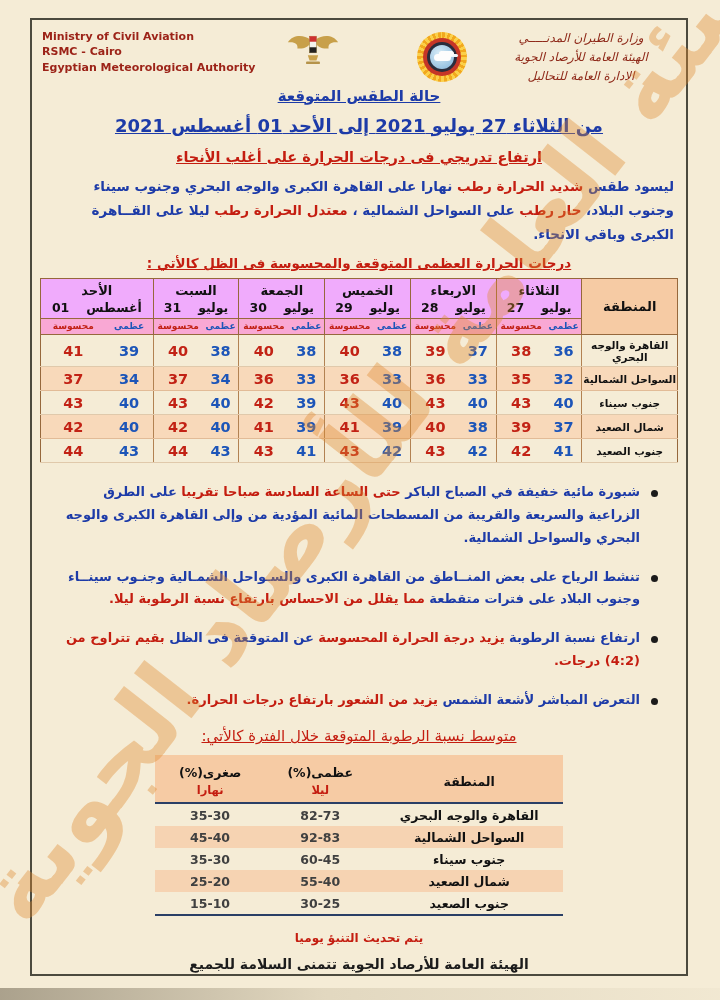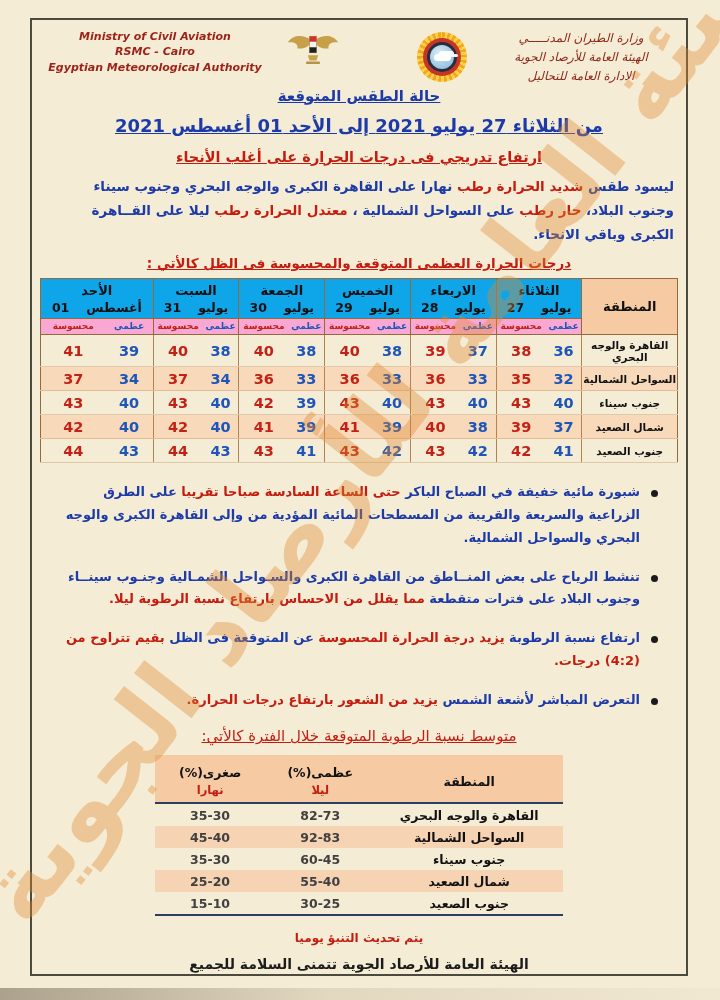--- a/index.html
+++ b/index.html
@@ -15,21 +15,21 @@
   }
 
   .frame{
     position:absolute;left:30px;top:18px;width:658px;height:958px;
     border:2px solid #4c4a3e;box-sizing:border-box;padding:4px 8px 0;
     z-index:2;
   }
 
   
   .hdr{display:flex;align-items:flex-start;padding:5px 2px 0;}
-  .hdr-en{width:226px;text-align:center;color:#9c2318;font-weight:bold;font-style:italic;
+  .hdr-en{width:226px;color:#9c2318;font-weight:bold;
           font-size:11px;line-height:1.4;}
   .hdr-logos{flex:1;display:flex;justify-content:center;align-items:flex-start;gap:78px;padding-top:3px;}
   .hdr-ar{width:190px;text-align:center;color:#8f2a1a;font-weight:normal;font-style:italic;
           font-size:12px;line-height:1.6;direction:rtl;}
 
   
   .eagle{width:52px;height:38px;display:block;}
   
   .sun{position:relative;width:50px;height:50px;display:block;}
   .sun-rays{position:absolute;left:0;top:0;width:50px;height:50px;border-radius:50%;
@@ -53,21 +53,21 @@
   .c-blue{color:#1d3ba8;} .c-red{color:#c41d10;}
   .temp-label{direction:rtl;text-align:center;color:#c41d10;font-weight:bold;font-size:13.5px;
     text-decoration:underline;margin-top:9px;}
 
   
   .temp-table{width:100%;border-collapse:collapse;margin-top:7px;direction:rtl;
     border:1px solid #96683c;}
   .temp-table th,.temp-table td{text-align:center;}
   .region-h{background:#f6cba4;color:#111;font-size:13px;font-weight:bold;
     border:1px solid #96683c;width:15%;}
-  .day-h{background:#0ea5e9;color:#111;font-weight:bold;border:1px solid #96683c;padding:4px 2px 3px;}
+  .day-h{background:#f0abfc;color:#111;font-weight:bold;border:1px solid #96683c;padding:4px 2px 3px;}
   .day-name{font-size:13px;}
   .day-date{display:flex;direction:ltr;justify-content:center;gap:17px;font-size:12.5px;margin-top:2px;}
   .sub-h{font-size:9px;font-weight:bold;background:#f9a8d4;padding:2px 0 3px;
     border-bottom:1px solid #96683c;}
   .smax{color:#1d55b8;border-right:1px solid #96683c;}
   .sfelt{color:#c22215;}
   .temp-table tbody td{padding:3.5px 0;border-bottom:1px solid rgba(170,110,60,.28);}
   .temp-table tbody tr:nth-child(even){background:#f8d9ba;}
   td.regn{font-size:10.5px;font-weight:bold;color:#111;padding:3px 2px;}
   td.v{font-weight:bold;font-size:14.5px;}

